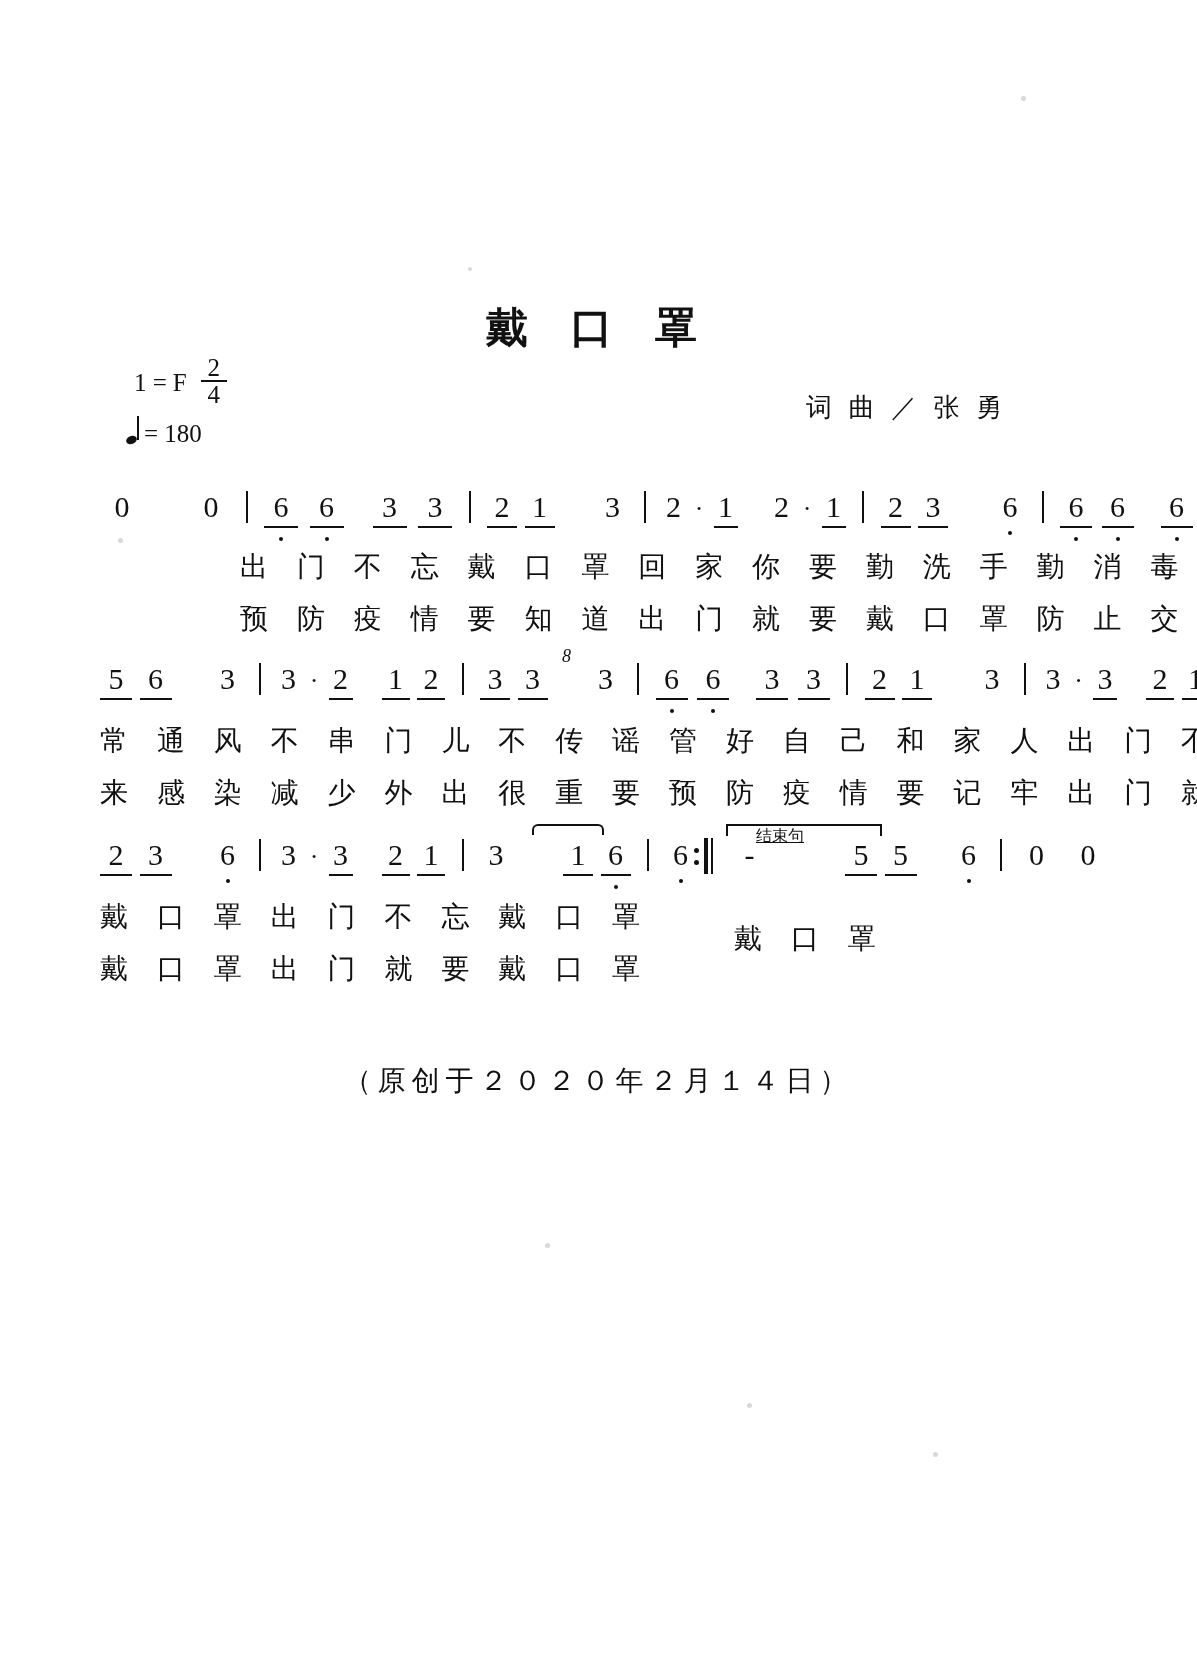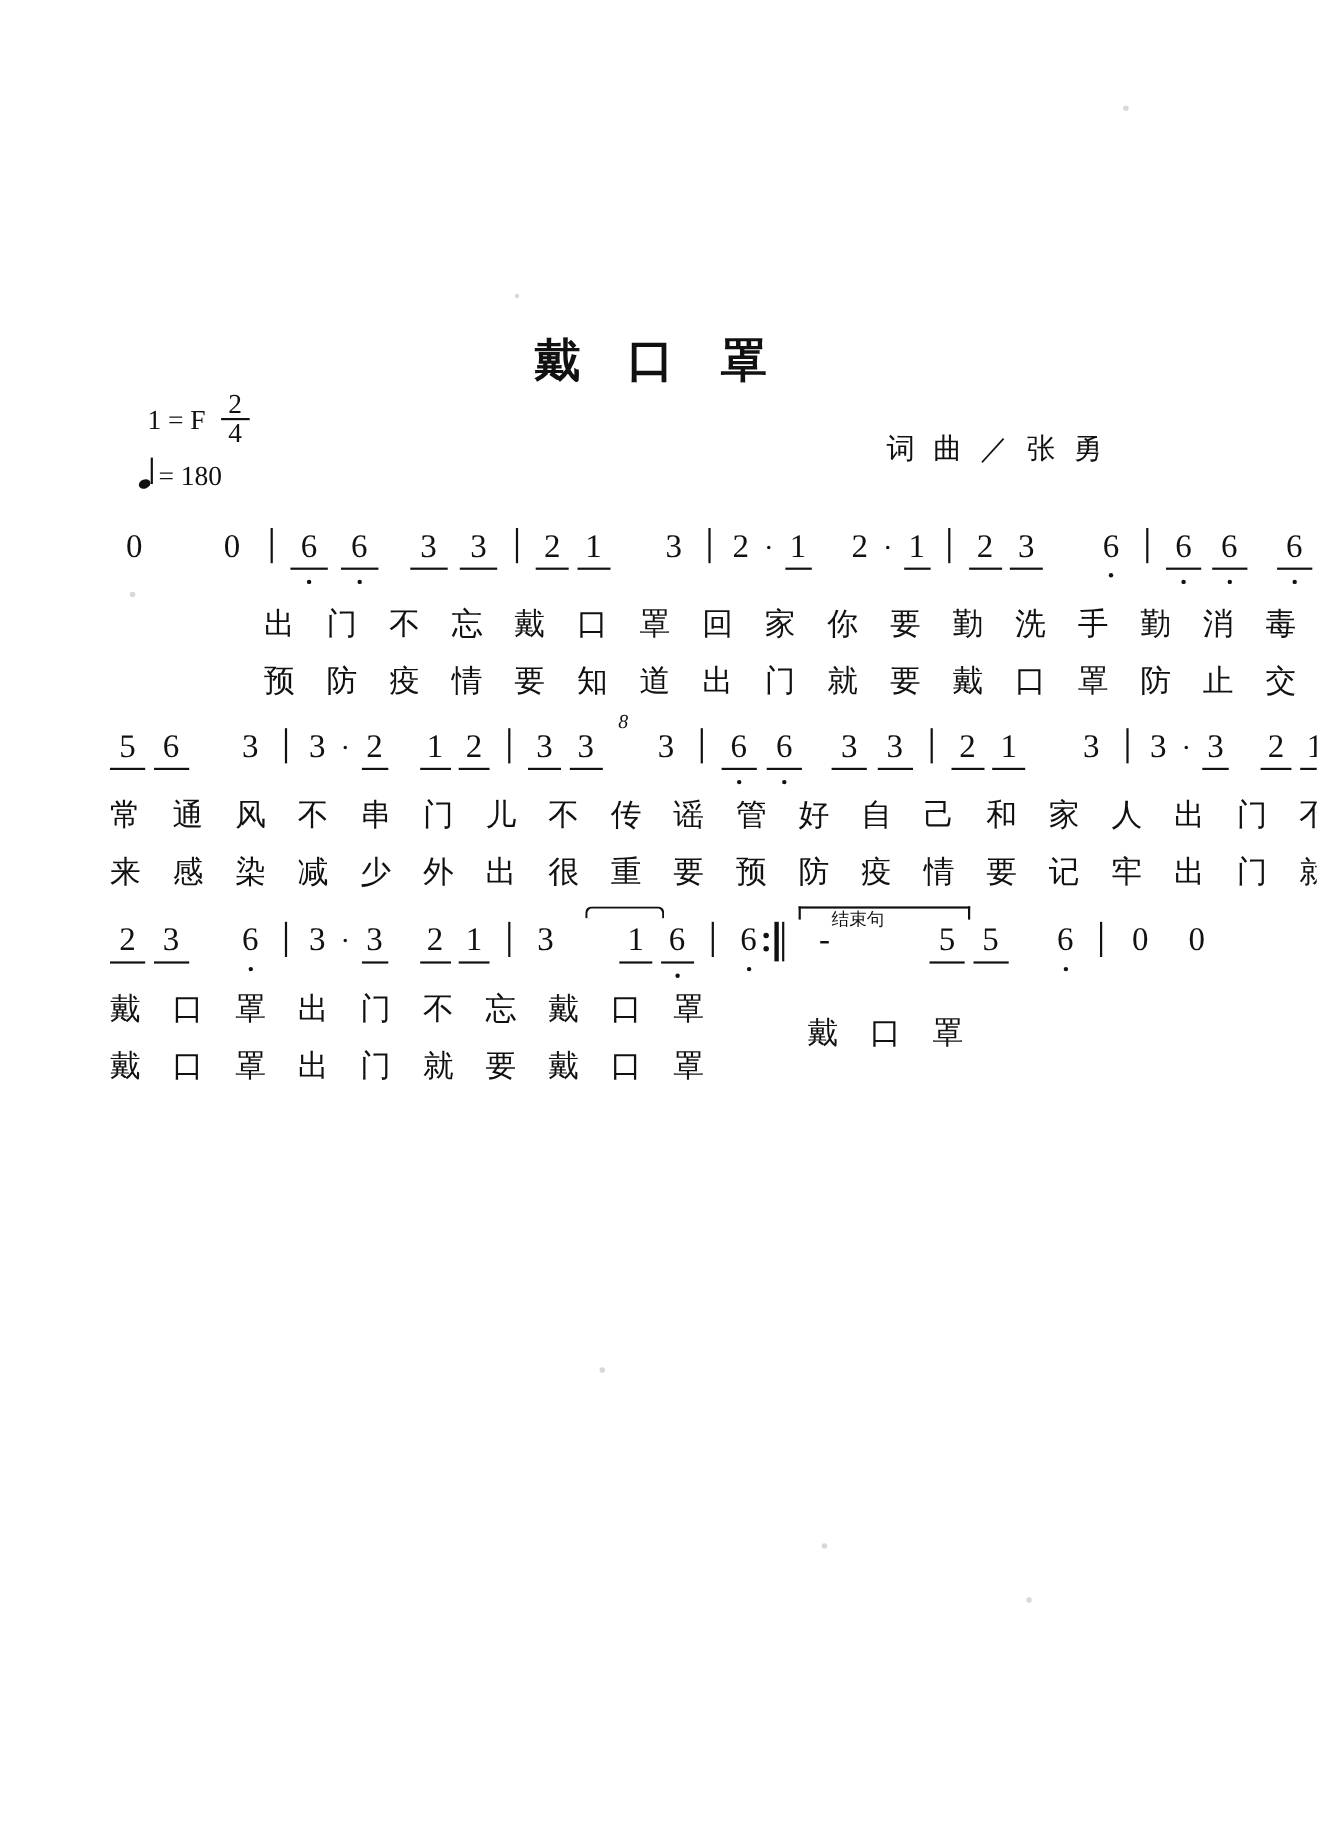--- a/index.html
+++ b/index.html
@@ -170,20 +170,21 @@
   .final-bar {
     position: absolute;
     width: 12px; height: 36px;
   }
 
   .ending-label {
     position: absolute;
     font-size: 16px;
     font-family: "DejaVu Serif", serif;
     white-space: nowrap;
+    text-decoration: underline;
   }
   .bracket {
     position: absolute;
     border-top: 2px solid #111;
     border-left: 2px solid #111;
     border-right: 2px solid #111;
     height: 10px;
   }
   .tie {
     position: absolute;
@@ -236,21 +237,21 @@
     </div>
   </div>
 
   <div class="tempo">
     <span class="quarter-note"></span>
     <span>= 180</span>
   </div>
 
   <div class="author">词 曲 ／ 张 勇</div>
 
-  <div class="notes-row" style="left:104px;top:480px;">
+  <div class="notes-row" style="left:104px;top:490px;">
     <span class="n" style="width:36px;">0</span>
     <span class="sp" style="width:38px;"></span>
     <span class="n" style="width:36px;">0</span>
     <span class="bar"></span>
     <span class="n beam1 dotlow withbeam" style="width:34px;">6</span>
     <span class="n beam1 dotlow withbeam" style="width:34px;margin-left:4px;">6</span>
     <span class="sp" style="width:14px;"></span>
     <span class="n beam1" style="width:34px;">3</span>
     <span class="n beam1" style="width:34px;margin-left:4px;">3</span>
     <span class="bar"></span>
@@ -383,14 +384,15 @@
   <div class="lyric" style="left:100px;top:950px;letter-spacing:10px;">
     <span>戴 口 罩  出 门 就 要  戴  口  罩</span>
   </div>
   <div class="lyric" style="left:100px;top:898px;letter-spacing:10px;">
     <span>戴 口 罩  出 门 不 忘  戴  口  罩</span>
   </div>
   <div class="lyric" style="left:734px;top:920px;letter-spacing:10px;">
     <span>戴 口 罩</span>
   </div>
 
+  <div class="footer-note">（原创于２０２０年２月１４日）</div>
 
 </div>
 
 </body></html>

